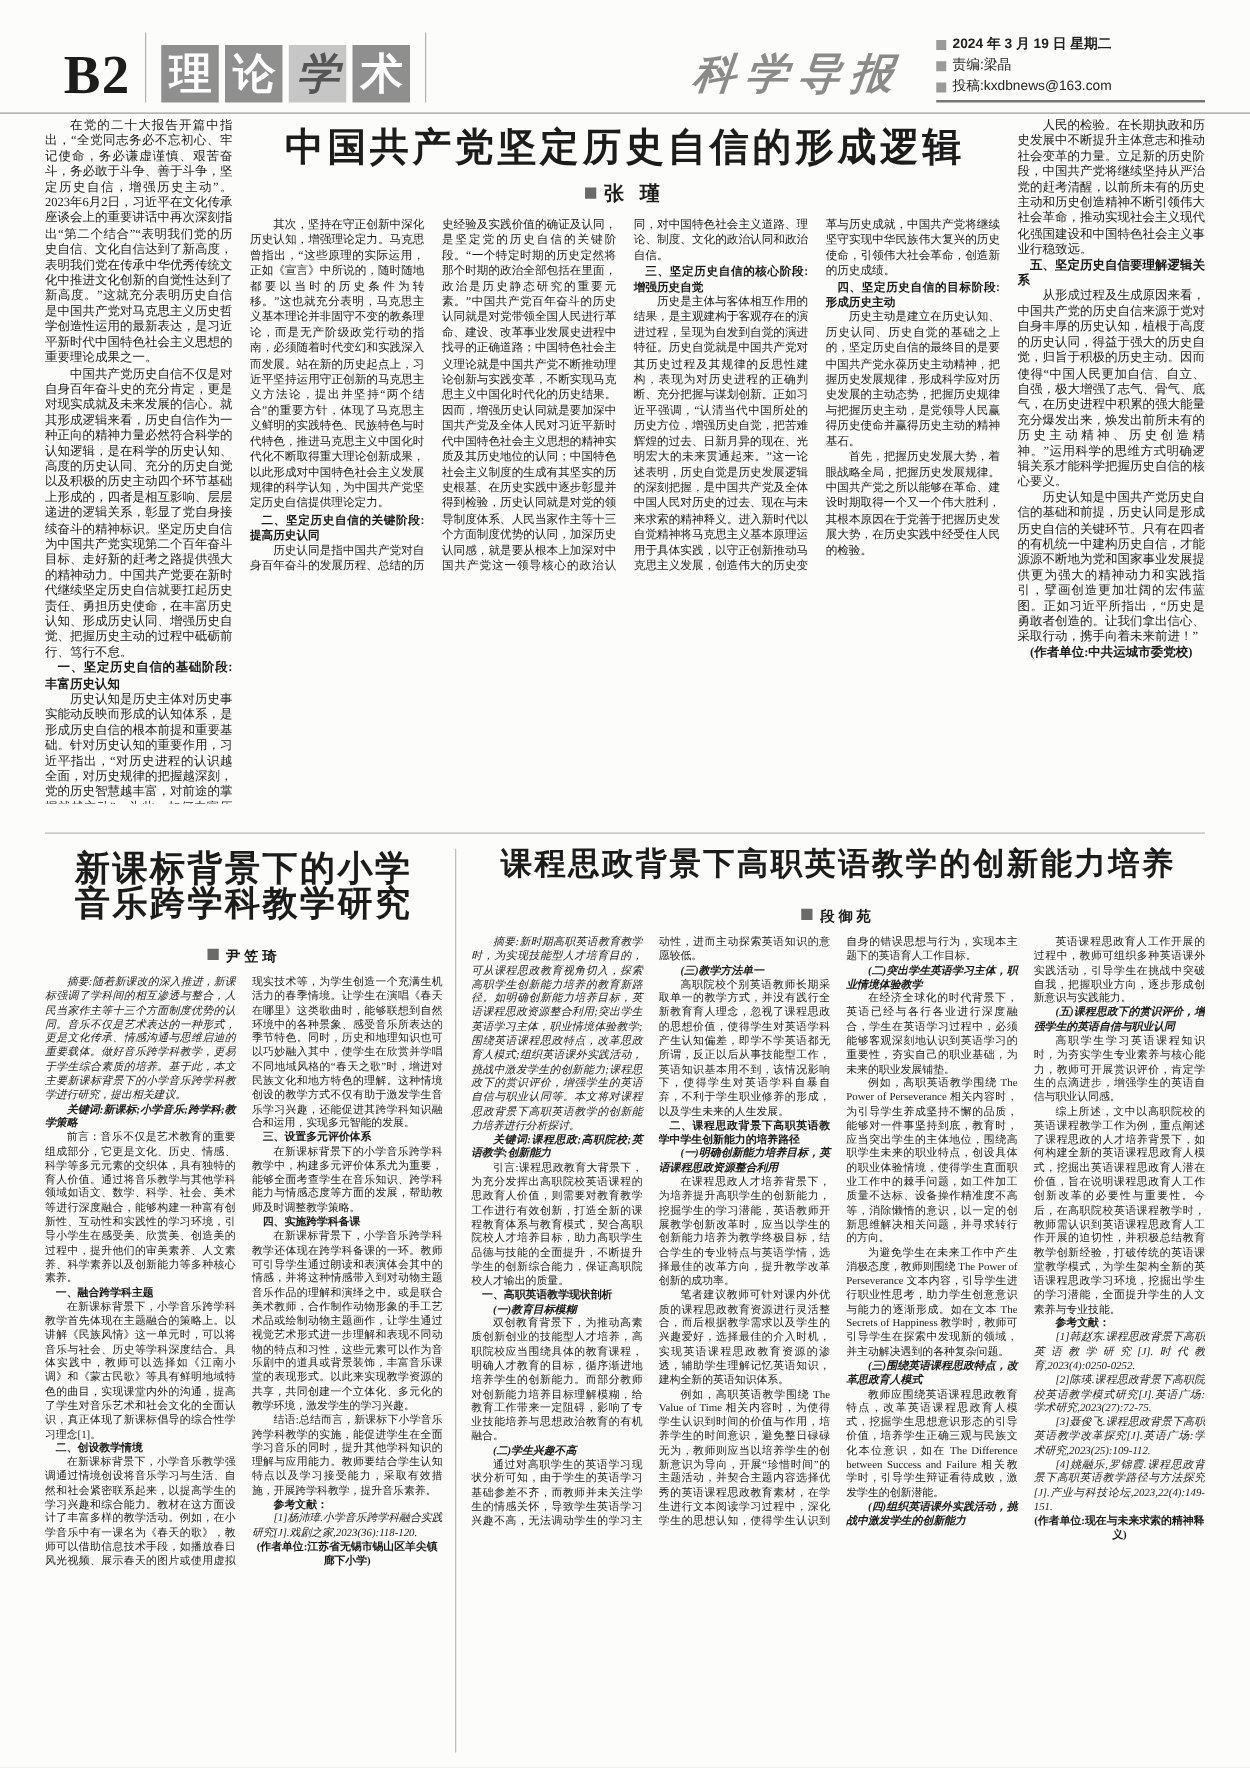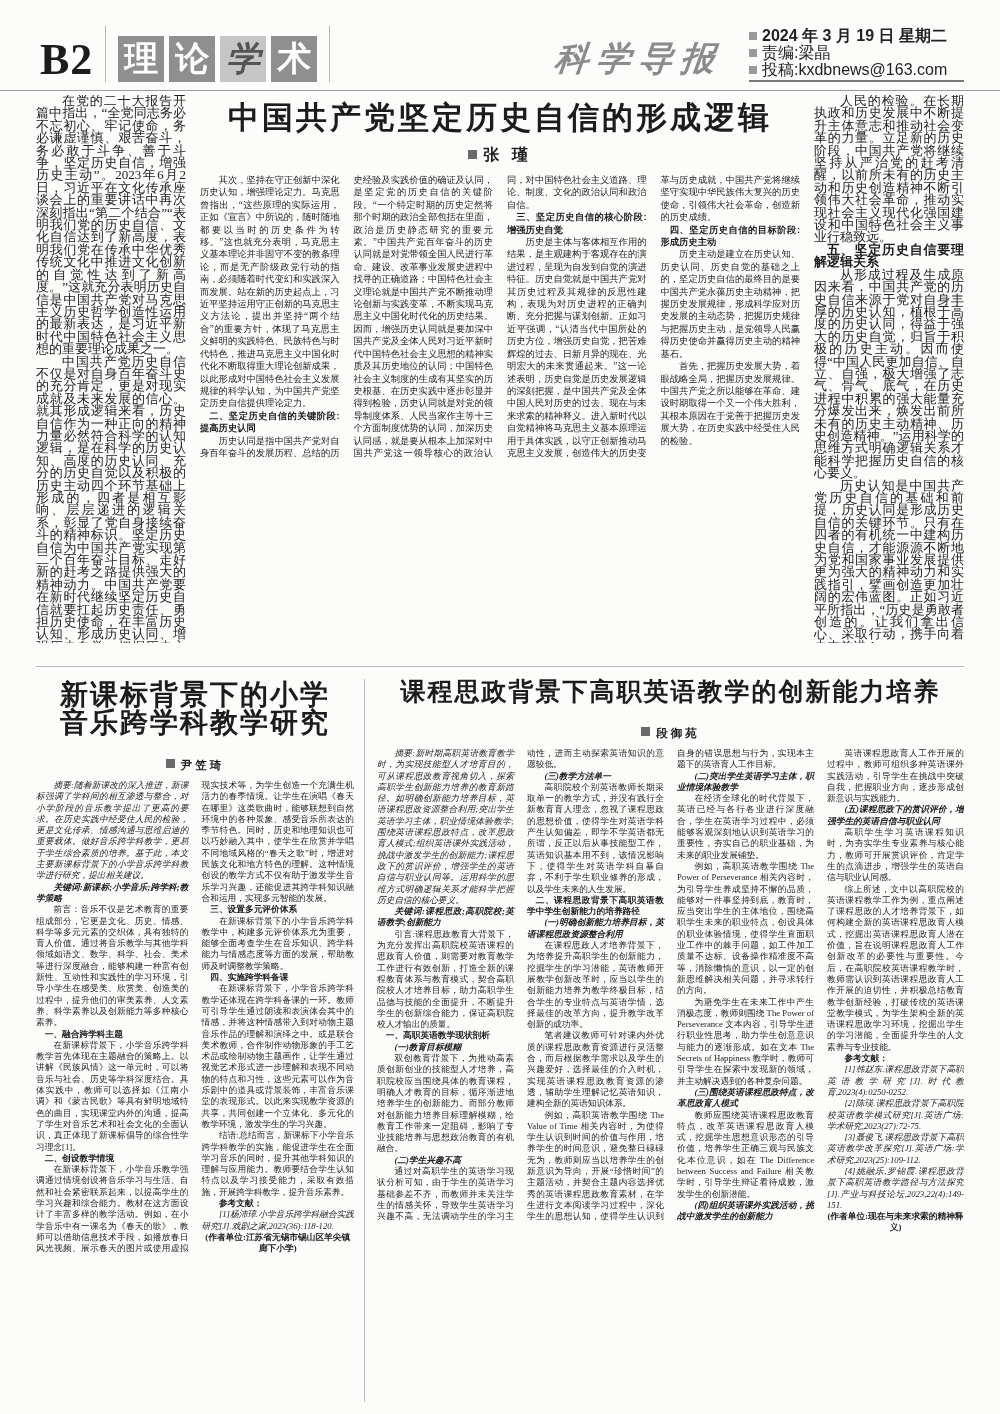--- a/index.html
+++ b/index.html
@@ -1,47 +1,47 @@
 <!DOCTYPE html>
 <html><head>
 <meta charset="utf-8">
 <style>
   html,body{margin:0;padding:0;background:#e9e9e7;}
   .page{position:relative;width:1000px;height:1414px;margin:0 auto;background:#fcfcfb;color:#1c1c1c;
         font-family:"Liberation Serif","DejaVu Serif",serif;overflow:hidden;}
   
-  .hdr{display:flex;align-items:flex-end;padding:26px 36px 8px 40px;border-bottom:1px solid #9a9a9a;}
+  .hdr{display:flex;align-items:flex-end;padding:26px 36px 8px 51px;border-bottom:1px solid #9a9a9a;}
   .edition{font-family:"Liberation Serif",serif;font-weight:bold;font-size:44px;line-height:1;letter-spacing:1px;}
   .hdr-sep{width:1px;background:#b5b5b5;height:56px;margin:0 12px;}
   .logo{display:flex;gap:5px;align-items:flex-end;}
   .logo .blk{width:46px;height:46px;background:#8f8f8f;color:#fff;font-family:"Liberation Sans",sans-serif;
              font-weight:bold;font-size:34px;display:flex;align-items:center;justify-content:center;}
   .logo .blk.light{background:#c6c6c6;color:#555;font-family:"DejaVu Serif",serif;font-style:italic;}
   .masthead{flex:1;text-align:right;padding-right:26px;color:#8b8b8b;font-weight:bold;font-style:italic;
             font-size:34px;letter-spacing:8px;font-family:"DejaVu Serif",serif;transform:skewX(-6deg);}
-  .hdr-info{width:215px;font-family:"Liberation Sans",sans-serif;font-size:16px;line-height:17px;color:#222;}
+  .hdr-info{width:215px;font-family:"Liberation Sans",sans-serif;font-size:11px;line-height:17px;color:#222;}
   .hdr-info .row{display:flex;align-items:center;gap:5px;white-space:nowrap;}
   .sq{width:8px;height:8px;background:#9a9a9a;display:inline-block;flex:0 0 auto;}
   .hdr-info .row.first{font-weight:bold;}
   .hdr-info .row.mail{border-bottom:2px solid #777;padding-bottom:2px;}
   
   .flow{text-align:justify;}
   .flow p,.flow div{margin:0;}
   .b-p{text-indent:2em;}
   .b-h{font-family:"Liberation Sans",sans-serif;font-weight:bold;text-indent:1em;margin:2px 0;}
   .b-sub{font-weight:bold;font-style:italic;text-indent:2em;margin:1px 0;}
   .b-abstract{font-style:italic;text-indent:2em;}
   .b-kw{font-style:italic;font-weight:bold;text-indent:2em;}
   .b-ref{font-style:italic;text-indent:2em;}
   .b-reflabel{font-weight:bold;text-indent:2em;}
   .b-attr{font-weight:bold;text-align:center;}
   
   .main-art{padding:4px 36px 0 36px;}
   .main-cols{display:flex;gap:14px;}
-  .mcol{width:150px;flex:0 0 auto;height:548px;overflow:hidden;font-size:13px;line-height:12.4px;}
+  .mcol{width:150px;flex:0 0 auto;height:548px;overflow:hidden;font-size:10px;line-height:12.4px;}
   .mcenter{flex:1;min-width:0;}
   .main-title{text-align:center;font-family:"Liberation Sans",sans-serif;font-weight:bold;
               font-size:31px;letter-spacing:3px;margin:2px 0 6px 0;}
   .main-byline{text-align:center;font-family:"Liberation Sans",sans-serif;font-weight:bold;
                font-size:16px;letter-spacing:4px;margin-bottom:8px;}
   .byl-sq{display:inline-block;width:9px;height:9px;background:#6a6a6a;margin-right:6px;vertical-align:1px;}
   .mcenter-body{height:482px;overflow:hidden;column-count:4;column-gap:14px;font-size:9.3px;line-height:12.4px;}
   .sect-divider{border:none;border-top:1px solid #b8b8b8;margin:10px 36px 8px 36px;}
   
   .bottom{display:flex;padding:0 36px;gap:0;}
@@ -132,21 +132,21 @@
     <div class="b-left">
       <div class="sub-title">
         <div>新课标背景下的小学</div>
         <div>音乐跨学科教学研究</div>
       </div>
       <div class="sub-byline">
         <span class="byl-sq"></span><span>尹笠琦</span>
       </div>
       <div class="lbody flow">
 
-      <p class="b-abstract">摘要:随着新课改的深入推进，新课标强调了学科间的相互渗透与整合，对小学阶段的音乐教学提出了更高的要求。在历史实践中经受住人民的检验，更是文化传承、情感沟通与思维启迪的重要载体。做好音乐跨学科教学，更易于学生综合素质的培养。基于此，本文主要新课标背景下的小学音乐跨学科教学进行研究，提出相关建议。</p>
+      <p class="b-abstract">摘要:随着新课改的深入推进，新课标强调了学科间的相互渗透与整合，人民当家作主等十三个方面制度优势的认同。音乐不仅是艺术表达的一种形式，更是文化传承、情感沟通与思维启迪的重要载体。做好音乐跨学科教学，更易于学生综合素质的培养。基于此，本文主要新课标背景下的小学音乐跨学科教学进行研究，提出相关建议。</p>
           <p class="b-kw">关键词:新课标;小学音乐;跨学科;教学策略</p>
           <p class="b-p">前言：音乐不仅是艺术教育的重要组成部分，它更是文化、历史、情感、科学等多元元素的交织体，具有独特的育人价值。通过将音乐教学与其他学科领域如语文、数学、科学、社会、美术等进行深度融合，能够构建一种富有创新性、互动性和实践性的学习环境，引导小学生在感受美、欣赏美、创造美的过程中，提升他们的审美素养、人文素养、科学素养以及创新能力等多种核心素养。</p>
           <p class="b-h">一、融合跨学科主题</p>
           <p class="b-p">在新课标背景下，小学音乐跨学科教学首先体现在主题融合的策略上。以讲解《民族风情》这一单元时，可以将音乐与社会、历史等学科深度结合。具体实践中，教师可以选择如《江南小调》和《蒙古民歌》等具有鲜明地域特色的曲目，实现课堂内外的沟通，提高了学生对音乐艺术和社会文化的全面认识，真正体现了新课标倡导的综合性学习理念[1]。</p>
           <p class="b-h">二、创设教学情境</p>
           <p class="b-p">在新课标背景下，小学音乐教学强调通过情境创设将音乐学习与生活、自然和社会紧密联系起来，以提高学生的学习兴趣和综合能力。教材在这方面设计了丰富多样的教学活动。例如，在小学音乐中有一课名为《春天的歌》，教师可以借助信息技术手段，如播放春日风光视频、展示春天的图片或使用虚拟现实技术等，为学生创造一个充满生机活力的春季情境。让学生在演唱《春天在哪里》这类歌曲时，能够联想到自然环境中的各种景象、感受音乐所表达的季节特色。同时，历史和地理知识也可以巧妙融入其中，使学生在欣赏并学唱不同地域风格的“春天之歌”时，增进对民族文化和地方特色的理解。这种情境创设的教学方式不仅有助于激发学生音乐学习兴趣，还能促进其跨学科知识融合和运用，实现多元智能的发展。</p>
           <p class="b-h">三、设置多元评价体系</p>
           <p class="b-p">在新课标背景下的小学音乐跨学科教学中，构建多元评价体系尤为重要，能够全面考查学生在音乐知识、跨学科能力与情感态度等方面的发展，帮助教师及时调整教学策略。</p>
           <p class="b-h">四、实施跨学科备课</p>
           <p class="b-p">在新课标背景下，小学音乐跨学科教学还体现在跨学科备课的一环。教师可引导学生通过朗读和表演体会其中的情感，并将这种情感带入到对动物主题音乐作品的理解和演绎之中。或是联合美术教师，合作制作动物形象的手工艺术品或绘制动物主题画作，让学生通过视觉艺术形式进一步理解和表现不同动物的特点和习性，这些元素可以作为音乐剧中的道具或背景装饰，丰富音乐课堂的表现形式。以此来实现教学资源的共享，共同创建一个立体化、多元化的教学环境，激发学生的学习兴趣。</p>
@@ -159,21 +159,21 @@
 
     <div class="vrule"></div>
 
     <div class="b-right">
       <div class="sub-title right">课程思政背景下高职英语教学的创新能力培养</div>
       <div class="sub-byline">
         <span class="byl-sq"></span><span>段御苑</span>
       </div>
       <div class="rbody flow">
 
-      <p class="b-abstract">摘要:新时期高职英语教育教学时，为实现技能型人才培育目的，可从课程思政教育视角切入，探索高职学生创新能力培养的教育新路径。如明确创新能力培养目标，英语课程思政资源整合利用;突出学生英语学习主体，职业情境体验教学;围绕英语课程思政特点，改革思政育人模式;组织英语课外实践活动，挑战中激发学生的创新能力;课程思政下的赏识评价，增强学生的英语自信与职业认同等。运用科学的思维方式明确逻辑关系才能科学把握历史自信的核心要义。</p>
+      <p class="b-abstract">摘要:新时期高职英语教育教学时，为实现技能型人才培育目的，可从课程思政教育视角切入，探索高职学生创新能力培养的教育新路径。如明确创新能力培养目标，英语课程思政资源整合利用;突出学生英语学习主体，职业情境体验教学;围绕英语课程思政特点，改革思政育人模式;组织英语课外实践活动，挑战中激发学生的创新能力;课程思政下的赏识评价，增强学生的英语自信与职业认同等。本文将对课程思政背景下高职英语教学的创新能力培养进行分析探讨。</p>
           <p class="b-kw">关键词:课程思政;高职院校;英语教学;创新能力</p>
           <p class="b-p">引言:课程思政教育大背景下，为充分发挥出高职院校英语课程的思政育人价值，则需要对教育教学工作进行有效创新，打造全新的课程教育体系与教育模式，契合高职院校人才培养目标，助力高职学生品德与技能的全面提升，不断提升学生的创新综合能力，保证高职院校人才输出的质量。</p>
           <p class="b-h">一、高职英语教学现状剖析</p>
           <p class="b-sub">(一)教育目标模糊</p>
           <p class="b-p">双创教育背景下，为推动高素质创新创业的技能型人才培养，高职院校应当围绕具体的教育课程，明确人才教育的目标，循序渐进地培养学生的创新能力。而部分教师对创新能力培养目标理解模糊，给教育工作带来一定阻碍，影响了专业技能培养与思想政治教育的有机融合。</p>
           <p class="b-sub">(二)学生兴趣不高</p>
           <p class="b-p">通过对高职学生的英语学习现状分析可知，由于学生的英语学习基础参差不齐，而教师并未关注学生的情感关怀，导致学生英语学习兴趣不高，无法调动学生的学习主动性，进而主动探索英语知识的意愿较低。</p>
           <p class="b-sub">(三)教学方法单一</p>
           <p class="b-p">高职院校个别英语教师长期采取单一的教学方式，并没有践行全新教育育人理念，忽视了课程思政的思想价值，使得学生对英语学科产生认知偏差，即学不学英语都无所谓，反正以后从事技能型工作，英语知识基本用不到，该情况影响下，使得学生对英语学科自暴自弃，不利于学生职业修养的形成，以及学生未来的人生发展。</p>
           <p class="b-h">二、课程思政背景下高职英语教学中学生创新能力的培养路径</p>

